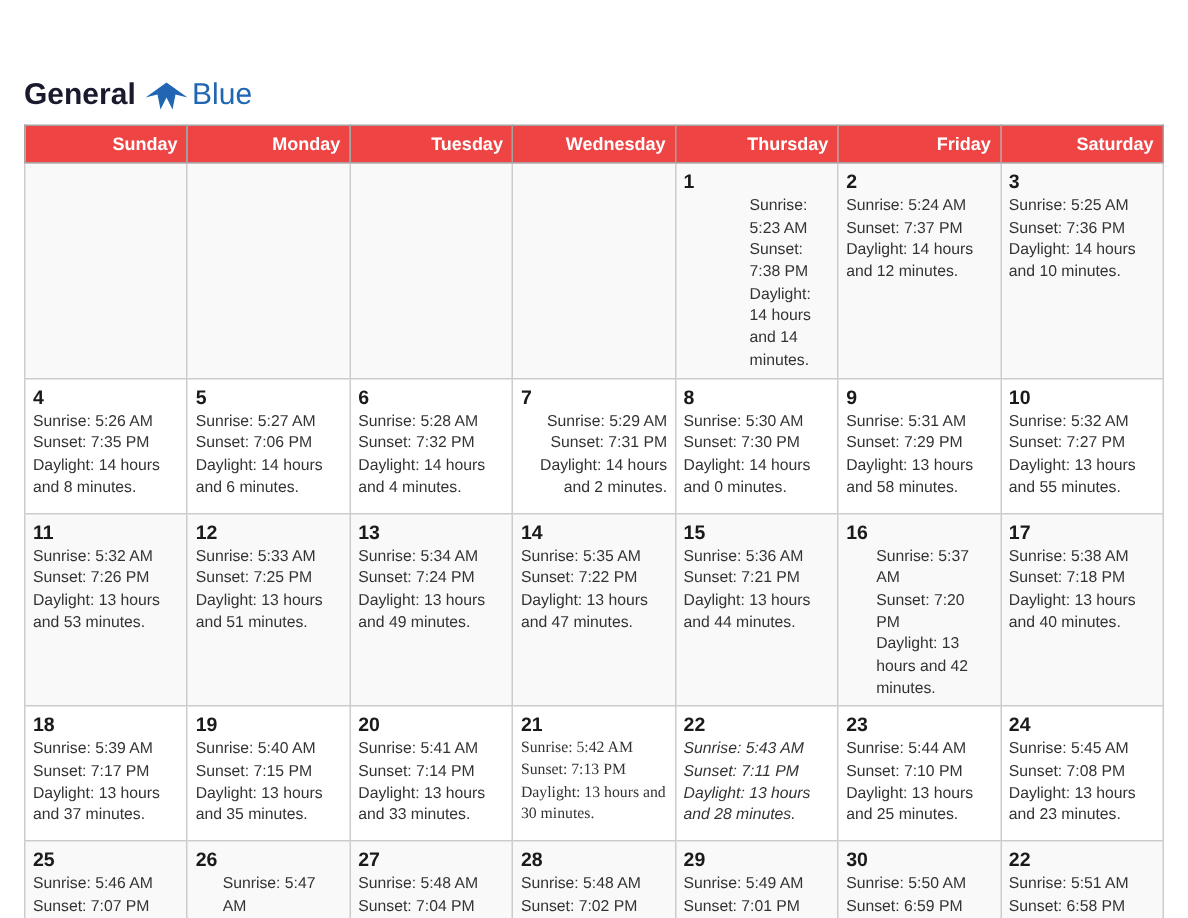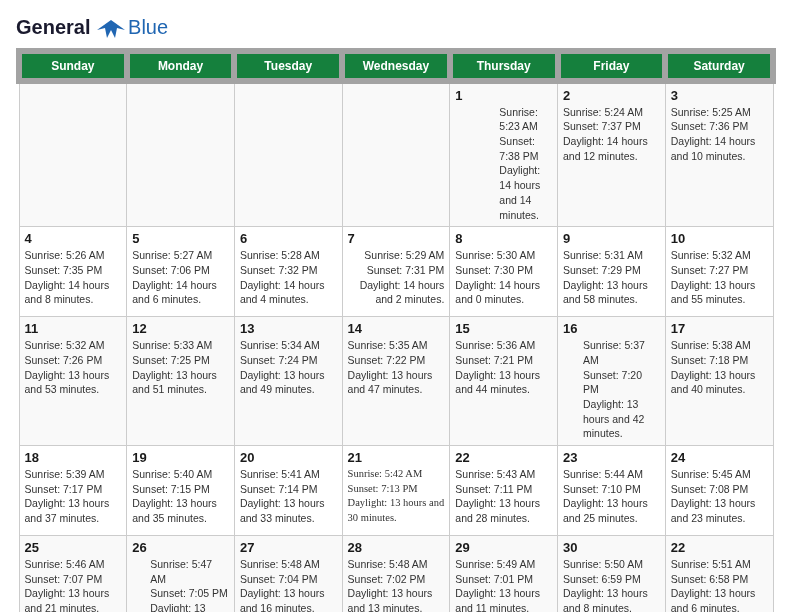--- a/index.html
+++ b/index.html
@@ -31,27 +31,27 @@
     .location {
       font-size: 16px;
       color: #444;
     }
     table {
       width: 100%;
       border-collapse: collapse;
       font-size: 11px;
     }
     thead th {
-      background-color: #15803d;
+      background-color: #ef4444;
       color: #fff;
-      text-align: center;
+      text-align: right;
       padding: 5px 6px;
       font-size: 12px;
       font-weight: bold;
-      border: 6px solid #a3a3a3;
+      border: 1px solid #a3a3a3;
     }
     tbody td {
       border: 1px solid #ccc;
       vertical-align: top;
       padding: 4px 5px;
       width: 14.28%;
       min-height: 80px;
       height: 90px;
     }
     tbody tr:nth-child(odd) td {
@@ -75,21 +75,21 @@
     .empty-cell {
       background-color: #f9f9f9;
     }
   </style>
 </head>
 <body>
 
 <div class="header">
   <div class="logo">
     <div>
-      <div style="display:flex;align-items:center;">
+      <div style="display:flex;align-items:center;margin-top:36px;">
         <div style="font-size:20px;font-weight:bold;color:#1a1a2e;line-height:1.1;">
           <span style="color:#1a1a2e;">General</span>
           <svg width="28" height="22" viewBox="0 0 28 22" style="vertical-align:middle;margin:0 1px;">
             <polygon points="14,2 28,12 20,10 18,20 14,12 10,20 8,10 0,12" fill="#2066b2"></polygon>
           </svg>
         </div>
         <div style="font-size:20px;font-weight:normal;color:#2066b2;margin-left:2px;">Blue</div>
       </div>
     </div>
   </div>
@@ -244,21 +244,21 @@
 Daylight: 13 hours and 33 minutes.</div>
         </td>
         <td>
           <span class="day-num">21</span>
           <div class="day-info" style="white-space: pre-line; font-family: Liberation Serif, serif;">Sunrise: 5:42 AM
 Sunset: 7:13 PM
 Daylight: 13 hours and 30 minutes.</div>
         </td>
         <td>
           <span class="day-num">22</span>
-          <div class="day-info" style="white-space: pre-line;">Sunrise: 5:43 AM
+          <div class="day-info" style="white-space: pre-line; font-style: italic;">Sunrise: 5:43 AM
 Sunset: 7:11 PM
 Daylight: 13 hours and 28 minutes.</div>
         </td>
         <td>
           <span class="day-num">23</span>
           <div class="day-info" style="white-space: pre-line;">Sunrise: 5:44 AM
 Sunset: 7:10 PM
 Daylight: 13 hours and 25 minutes.</div>
         </td>
         <td>

